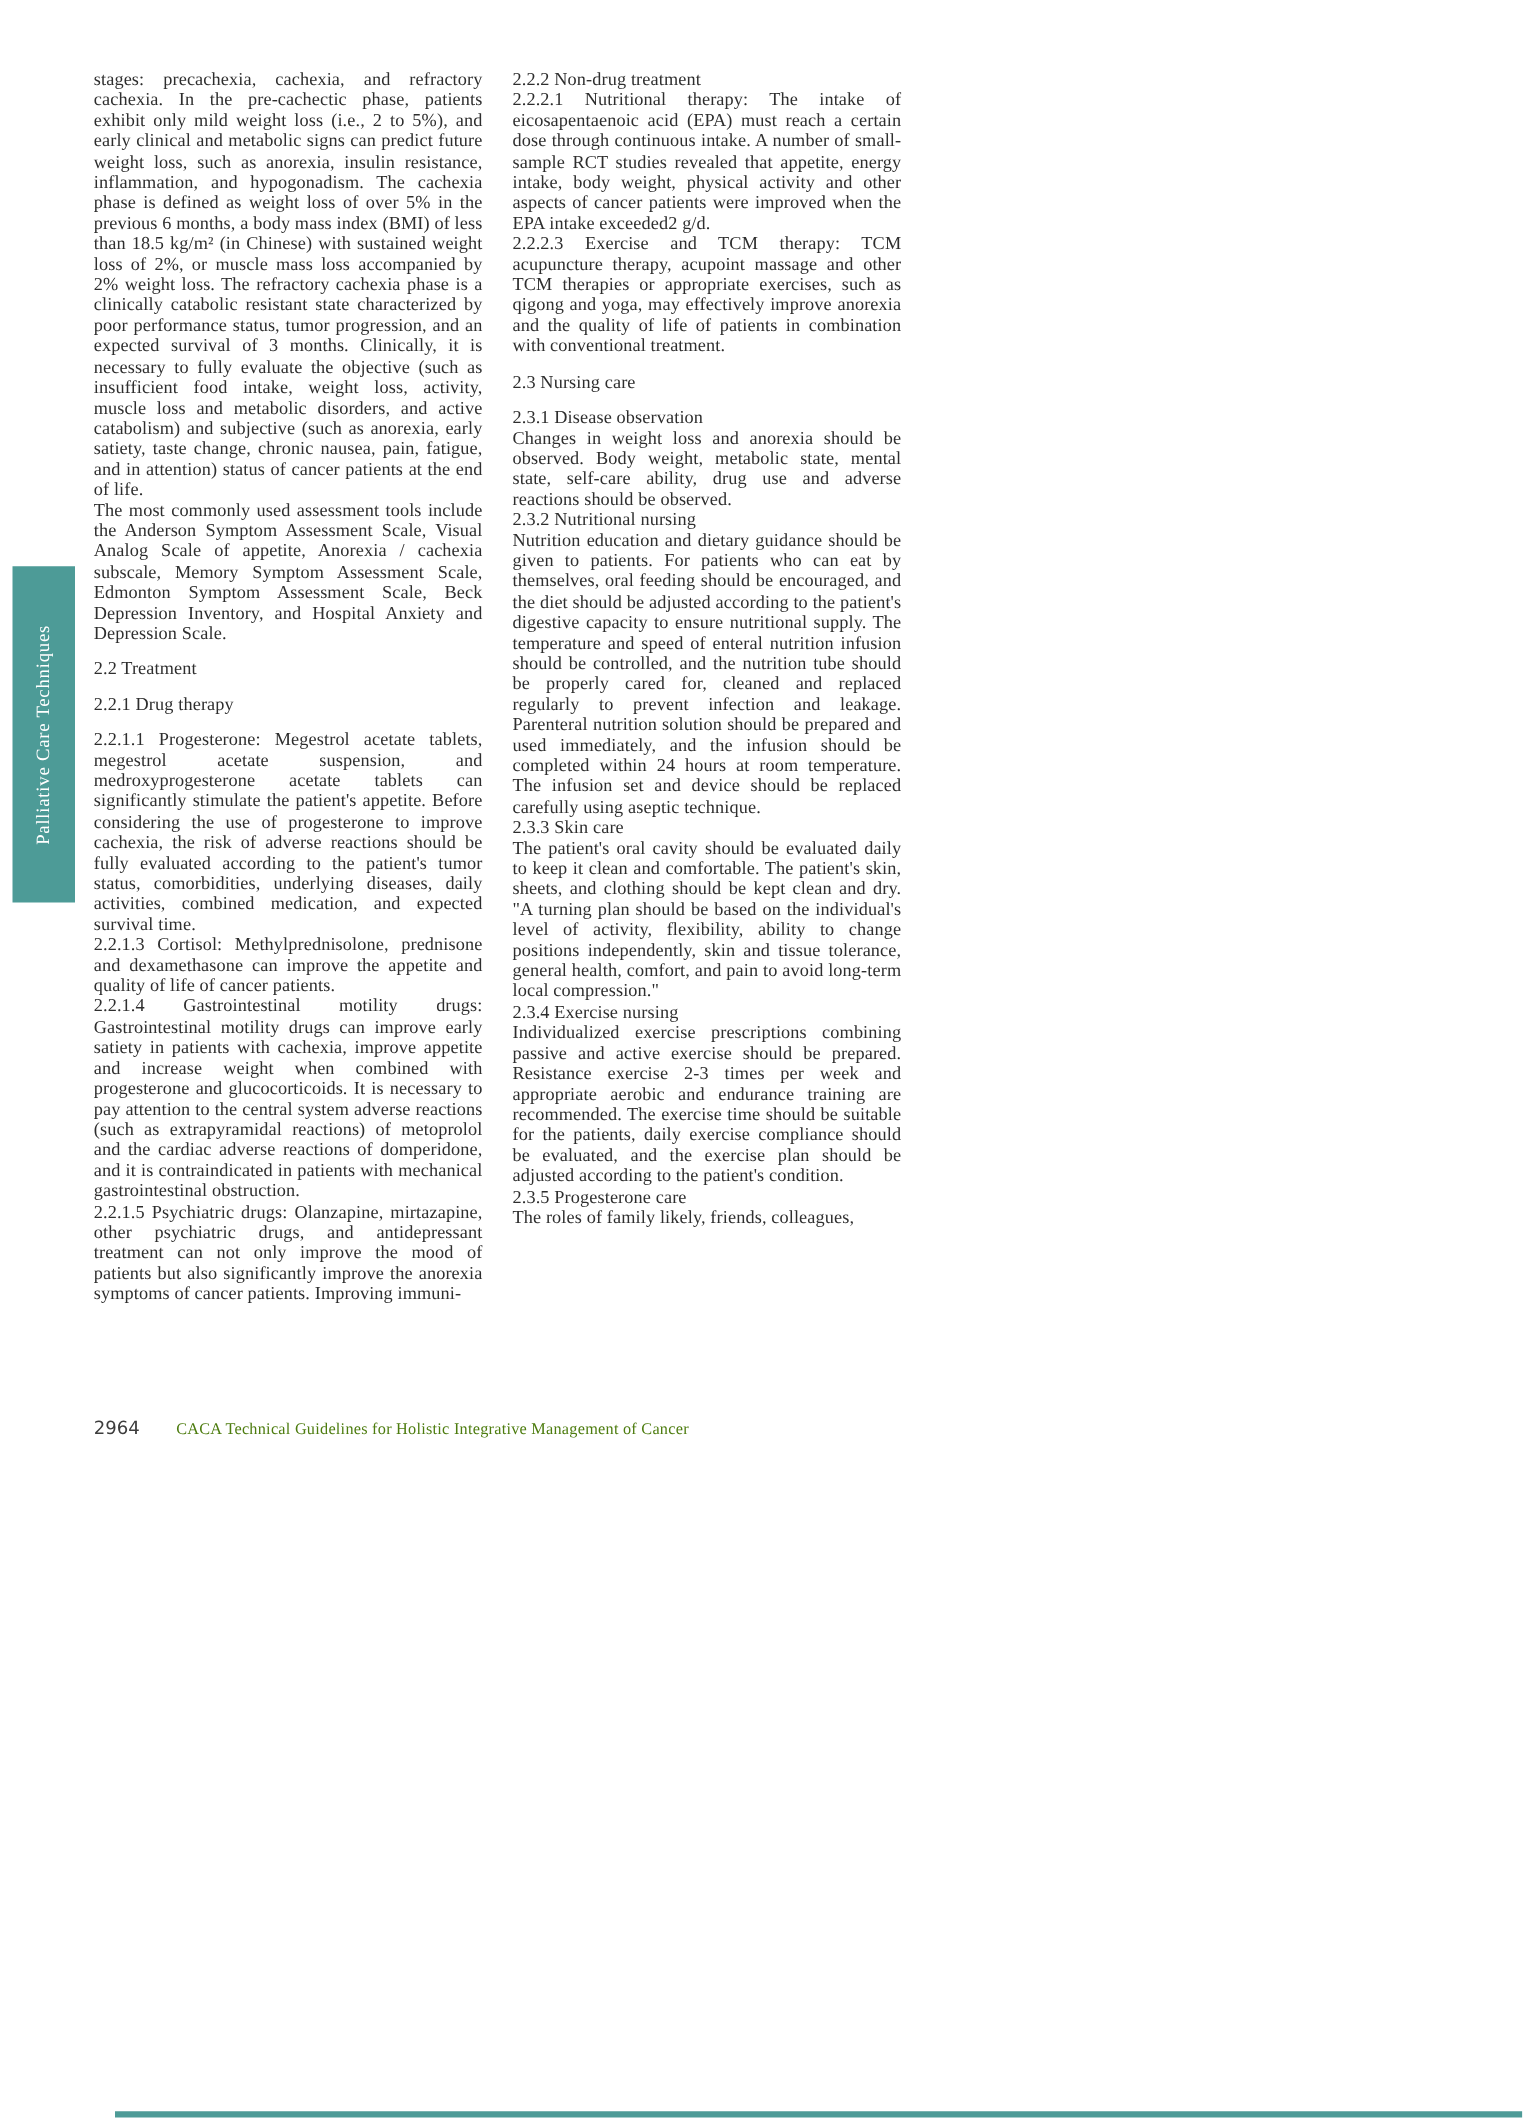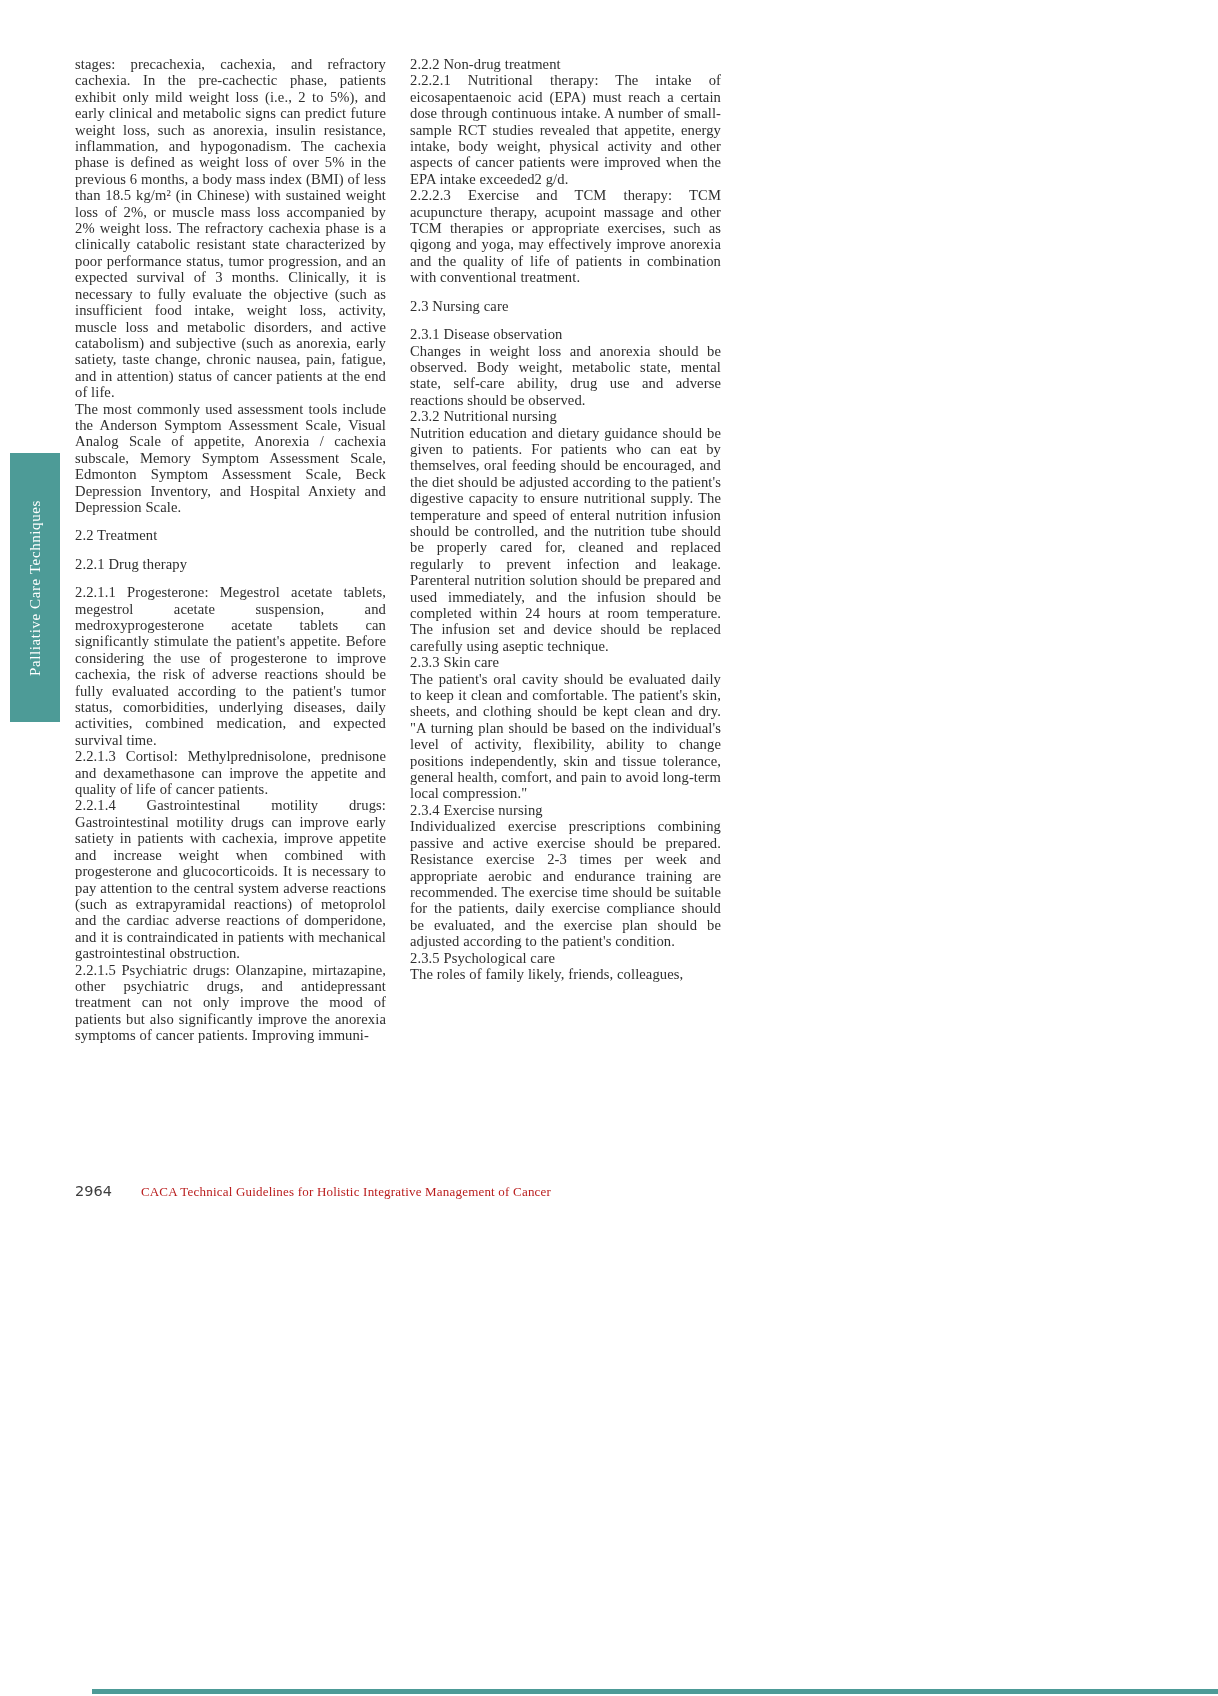--- a/index.html
+++ b/index.html
@@ -45,32 +45,31 @@
     white-space: nowrap;
     font-family: "Liberation Serif", serif;
   }
   .footer {
     position: absolute;
     left: 75px;
     top: 1135px;
     width: 900px;
     display: flex;
     align-items: baseline;
-    margin-top: 48px;
   }
   .page-number {
     font-family: "DejaVu Sans", sans-serif;
     font-size: 14.5px;
     color: #3d3d3d;
     margin-right: 29px;
   }
   .running-title {
     font-family: "Liberation Serif", serif;
     font-size: 13px;
-    color: #b91c1c;
+    color: #4d7c0f;
     letter-spacing: 0.2px;
   }
   .bottom-accent-bar {
     position: absolute;
     left: 92px;
     top: 1689px;
     width: 1126px;
     height: 5px;
   }
 </style>
@@ -100,21 +99,21 @@
       <p class="blk-body">2.2.2.3 Exercise and TCM therapy: TCM acupuncture therapy, acupoint massage and other TCM therapies or appropriate exercises, such as qigong and yoga, may effectively improve anorexia and the quality of life of patients in combination with conventional treatment.</p>
       <p class="blk-heading">2.3 Nursing care</p>
       <p class="blk-body">2.3.1 Disease observation</p>
       <p class="blk-body">Changes in weight loss and anorexia should be observed. Body weight, metabolic state, mental state, self-care ability, drug use and adverse reactions should be observed.</p>
       <p class="blk-body">2.3.2 Nutritional nursing</p>
       <p class="blk-body">Nutrition education and dietary guidance should be given to patients. For patients who can eat by themselves, oral feeding should be encouraged, and the diet should be adjusted according to the patient's digestive capacity to ensure nutritional supply. The temperature and speed of enteral nutrition infusion should be controlled, and the nutrition tube should be properly cared for, cleaned and replaced regularly to prevent infection and leakage. Parenteral nutrition solution should be prepared and used immediately, and the infusion should be completed within 24 hours at room temperature. The infusion set and device should be replaced carefully using aseptic technique.</p>
       <p class="blk-body">2.3.3 Skin care</p>
       <p class="blk-body">The patient's oral cavity should be evaluated daily to keep it clean and comfortable. The patient's skin, sheets, and clothing should be kept clean and dry. "A turning plan should be based on the individual's level of activity, flexibility, ability to change positions independently, skin and tissue tolerance, general health, comfort, and pain to avoid long-term local compression."</p>
       <p class="blk-body">2.3.4 Exercise nursing</p>
       <p class="blk-body">Individualized exercise prescriptions combining passive and active exercise should be prepared. Resistance exercise 2-3 times per week and appropriate aerobic and endurance training are recommended. The exercise time should be suitable for the patients, daily exercise compliance should be evaluated, and the exercise plan should be adjusted according to the patient's condition.</p>
-      <p class="blk-body">2.3.5 Psychological care</p>
+      <p class="blk-body">2.3.5 Progesterone care</p>
       <p class="blk-body">The roles of family likely, friends, colleagues,</p>
     </div>
 
   <div class="footer">
     <span class="page-number">2964</span>
     <span class="running-title">CACA Technical Guidelines for Holistic Integrative Management of Cancer</span>
   </div>
 
   <div class="bottom-accent-bar" style="background: rgb(77, 155, 151);"></div>
 

